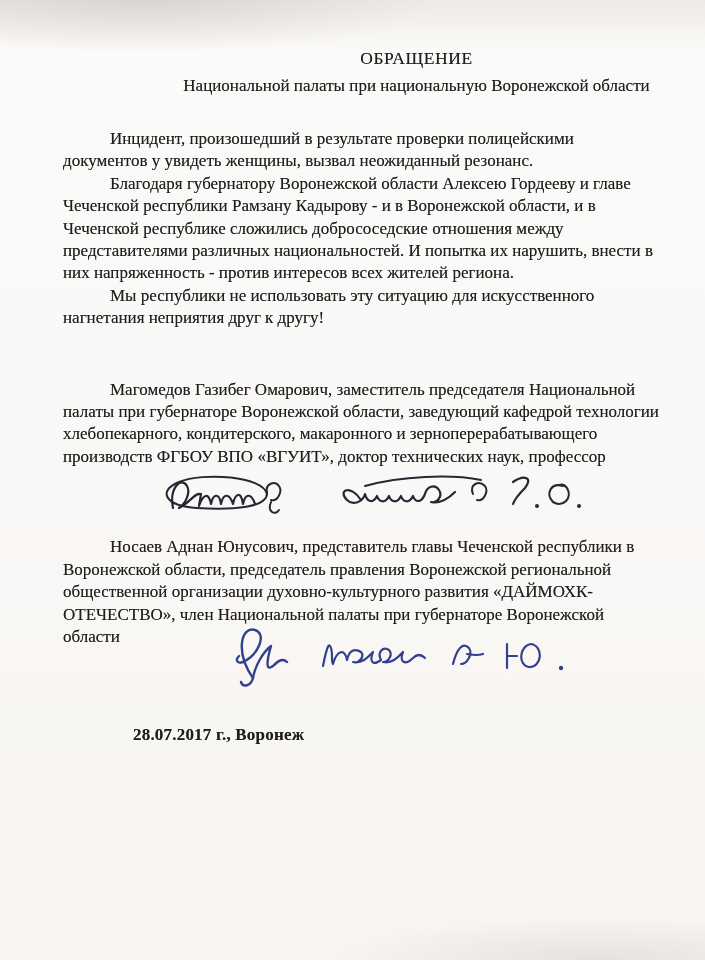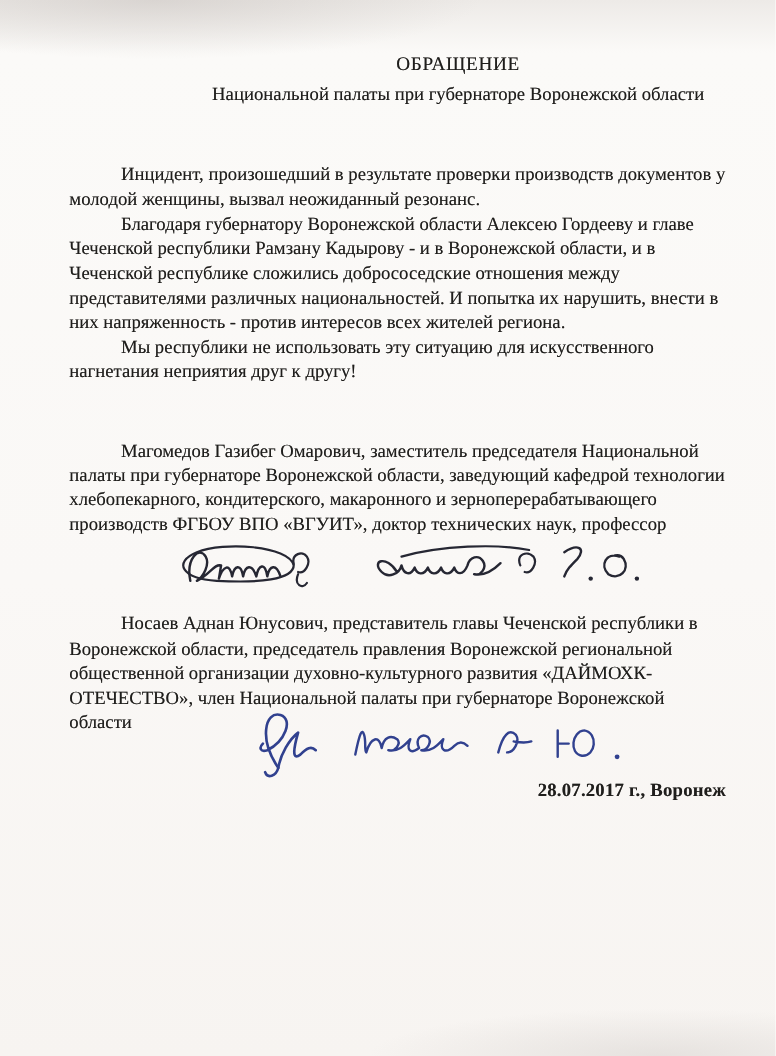--- a/index.html
+++ b/index.html
@@ -13,44 +13,44 @@
     position:relative;width:705px;height:960px;overflow:hidden;
     color:var(--ink);
     background:
       radial-gradient(ellipse 60% 8% at 20% 0%, rgba(185,178,174,.38), transparent 70%),
       radial-gradient(ellipse 50% 6% at 85% 100%, rgba(190,184,180,.30), transparent 75%),
       linear-gradient(180deg,#edeae7 0%, var(--paper-light) 5%, #faf8f6 55%, var(--paper) 100%);
     padding:46px 45px 0 63px;
     font-size:17px;line-height:22.4px;
     text-shadow:0 0 .5px rgba(31,30,28,.55);
   }
-  .doc-header{text-align:center;margin-left:110px;margin-bottom:50px;}
+  .doc-header{text-align:center;margin-left:110px;margin-bottom:30px;}
   .doc-title{font-size:17.5px;font-weight:normal;letter-spacing:.6px;line-height:24px;}
   .doc-subtitle{font-size:17px;font-weight:normal;line-height:24px;margin-top:4px;}
   .body-paragraph{text-indent:47px;text-align:left;}
   .signer{margin-top:49px;text-indent:47px;}
   .signature-svg{display:block;}
   .sig1{margin:-4px 0 0 88px;}
   .sig2{margin:-30px 0 0 132px;}
-  .dateline{margin-left:70px;font-weight:bold;letter-spacing:.2px;text-align:right;}
+  .dateline{margin-top:36px;margin-left:70px;font-weight:bold;letter-spacing:.2px;}
   svg path{fill:none;stroke:currentColor;stroke-linecap:round;stroke-linejoin:round;}
   svg .dot{fill:currentColor;stroke:none;}
 </style>
 </head>
 <body>
 
 <div class="page">
 
   <div class="doc-header">
     <div class="doc-title">ОБРАЩЕНИЕ</div>
-    <div class="doc-subtitle">Национальной палаты при губернаторе Воронежской области</div>
+    <div class="doc-subtitle">Национальной палаты при национальную Воронежской области</div>
   </div>
 
   <div>
-    <p class="body-paragraph">Инцидент, произошедший в результате проверки  производств документов у молодой женщины,  вызвал неожиданный резонанс.</p>
+    <p class="body-paragraph">Инцидент, произошедший в результате проверки  полицейскими документов у увидеть женщины,  вызвал неожиданный резонанс.</p>
     <p class="body-paragraph">Благодаря губернатору Воронежской области Алексею Гордееву и главе Чеченской республики Рамзану Кадырову - и в Воронежской области, и в Чеченской республике сложились добрососедские отношения между представителями различных национальностей. И попытка их нарушить, внести в них напряженность - против интересов всех жителей региона.</p>
     <p class="body-paragraph">Мы республики не использовать эту ситуацию для искусственного нагнетания неприятия друг к другу!</p>
   </div>
 
   <p class="signer">Магомедов Газибег Омарович, заместитель председателя Национальной палаты при губернаторе Воронежской области, заведующий кафедрой технологии хлебопекарного, кондитерского, макаронного и зерноперерабатывающего производств ФГБОУ ВПО «ВГУИТ», доктор технических наук, профессор</p>
 
   <svg class="signature-svg sig1" width="430" height="56" viewBox="0 0 430 56" style="color:var(--signature1-ink)">
     <path stroke-width="2.2" d="M22,44 C18,24 30,12 36,22 C40,29 34,40 28,44 C40,38 44,28 50,30 L48,42 C52,30 58,28 60,40 C62,30 68,28 70,40 C72,30 78,28 82,40 C84,30 90,26 92,40 C94,30 100,28 104,40"></path>
     <path stroke-width="2" d="M116,30 C112,12 52,8 28,18 C6,27 14,42 46,44 C82,46 118,44 116,28 C114,20 124,16 128,22 C132,28 126,38 120,36 M120,38 C116,48 124,52 128,46"></path>
     <path stroke-width="2.2" d="M210,36 C200,20 186,26 196,36 C202,42 212,38 214,30 C216,38 222,40 226,32 C228,38 234,40 238,32 C240,38 246,40 250,32 C252,38 258,40 262,32 C264,38 270,40 274,30 C276,22 284,20 288,26 C292,32 286,40 280,38 C290,40 298,34 304,28"></path>

